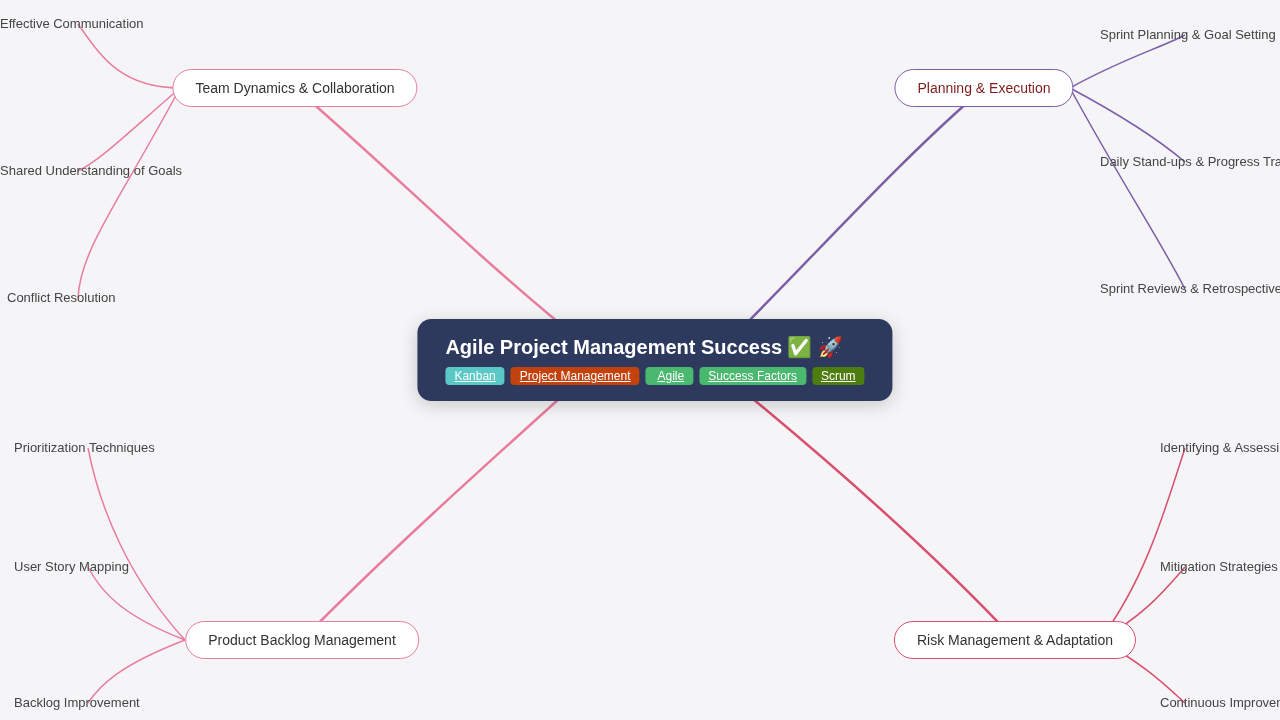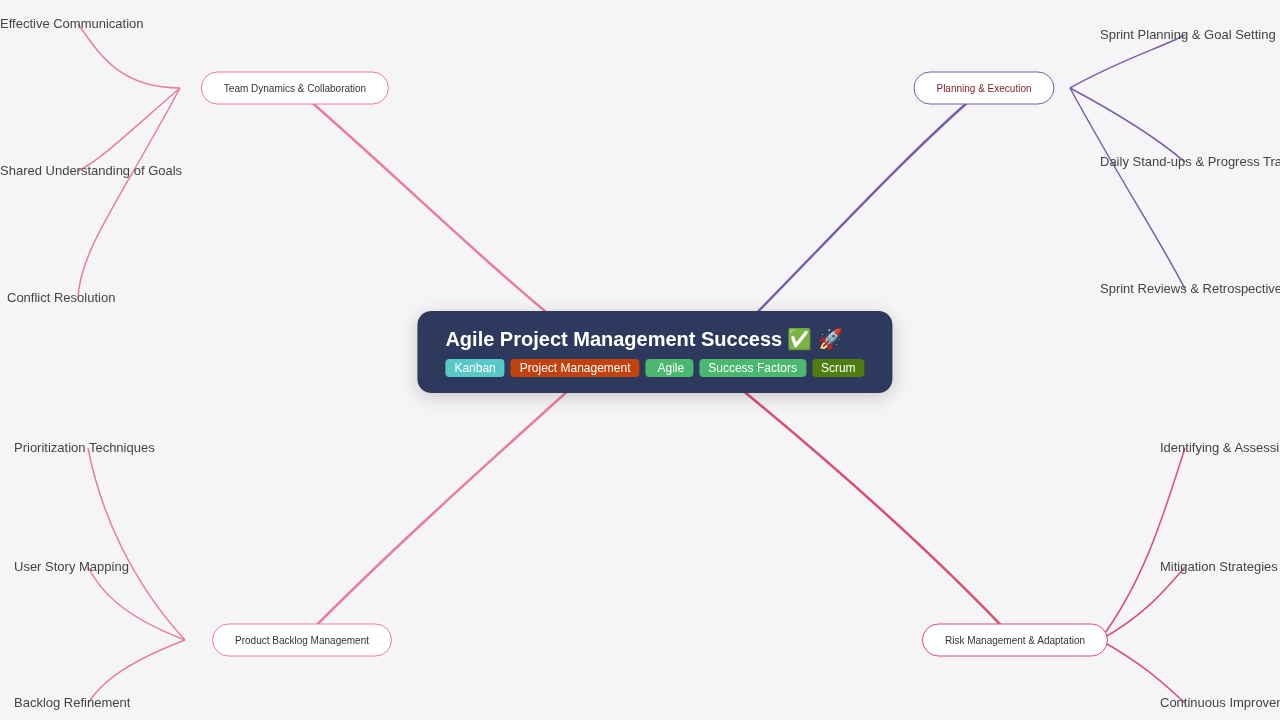--- a/index.html
+++ b/index.html
@@ -17,21 +17,21 @@
       width: 1280px;
       height: 720px;
     }
     .node {
       position: absolute;
       transform: translate(-50%, -50%);
     }
     .node-box {
       border-radius: 24px;
       padding: 10px 22px;
-      font-size: 10px;
+      font-size: 14px;
       white-space: nowrap;
       border: 1.5px solid;
       background: #fff;
       text-align: center;
     }
     
     .center-node {
       background: #2d3a5e;
       border-radius: 14px;
       padding: 16px 28px;
@@ -39,20 +39,21 @@
       font-size: 20px;
       font-weight: 600;
       box-shadow: 0 4px 18px rgba(0,0,0,0.18);
     }
     .center-node .tags {
       display: flex;
       gap: 6px;
       margin-top: 8px;
       flex-wrap: wrap;
       justify-content: center;
+      text-decoration: underline;
     }
     .tag {
       border-radius: 4px;
       padding: 2px 9px;
       font-size: 12px;
       font-weight: 500;
       color: #fff;
     }
     .tag-kanban { background: #5bc8c8; }
     .tag-pm { background: #c2410c; }
@@ -105,21 +106,21 @@
 
   <path d="M 185,640 C 120,665 100,685 88,703" fill="none" stroke="#e87da0" stroke-width="1.5"></path>
 
   <path d="M 1100,640 C 1145,580 1165,510 1185,448" fill="none" stroke="#d94f6e" stroke-width="1.5"></path>
 
   <path d="M 1100,640 C 1145,615 1165,590 1185,567" fill="none" stroke="#d94f6e" stroke-width="1.5"></path>
 
   <path d="M 1100,640 C 1145,665 1165,685 1185,703" fill="none" stroke="#d94f6e" stroke-width="1.5"></path>
 </svg>
 
-<div class="node" style="left: 655px; top: 352px;">
+<div class="node" style="left: 655px; top: 360px;">
   <div class="center-node">
     <span>Agile Project Management Success ✅ 🚀</span>
     <div class="tags">
       <span class="tag tag-kanban">Kanban</span>
       <span class="tag tag-pm">Project Management</span>
       <span class="tag tag-agile">Agile</span>
       <span class="tag tag-sf">Success Factors</span>
       <span class="tag tag-scrum">Scrum</span>
     </div>
   </div>
@@ -152,17 +153,17 @@
 <div class="leaf-text" style="left: 0px; top: 16px;">Effective Communication</div>
 <div class="leaf-text" style="left: 0px; top: 163px;">Shared Understanding of Goals</div>
 <div class="leaf-text" style="left: 0px; top: 290px; margin-left: 7px;">Conflict Resolution</div>
 
 <div class="leaf-text" style="left: 1100px; top: 27px;">Sprint Planning &amp; Goal Setting</div>
 <div class="leaf-text" style="left: 1100px; top: 154px;">Daily Stand-ups &amp; Progress Tracking</div>
 <div class="leaf-text" style="left: 1100px; top: 281px;">Sprint Reviews &amp; Retrospectives</div>
 
 <div class="leaf-text" style="left: 14px; top: 440px;">Prioritization Techniques</div>
 <div class="leaf-text" style="left: 14px; top: 559px;">User Story Mapping</div>
-<div class="leaf-text" style="left: 14px; top: 695px;">Backlog Refinement</div>
+<div class="leaf-text" style="left: 14px; top: 695px;">Backlog Improvement</div>
 
 <div class="leaf-text" style="left: 1160px; top: 440px;">Identifying &amp; Assessing Risks</div>
 <div class="leaf-text" style="left: 1160px; top: 559px;">Mitigation Strategies</div>
 <div class="leaf-text" style="left: 1160px; top: 695px;">Continuous Improvement</div>
 
 </body></html>

